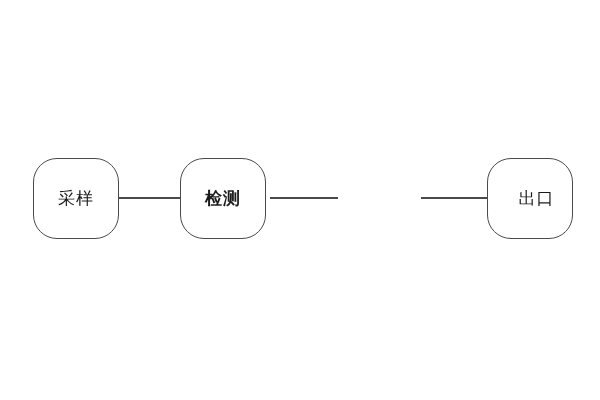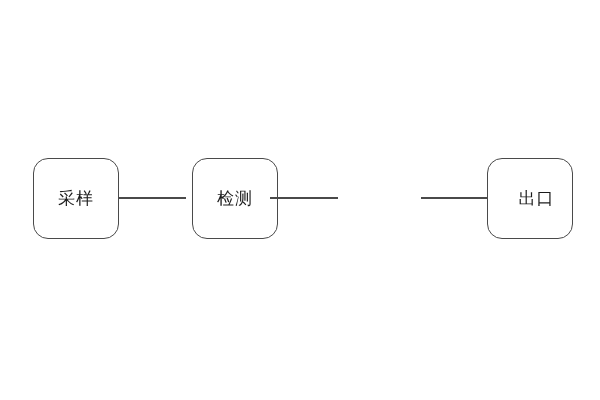--- a/index.html
+++ b/index.html
@@ -17,30 +17,30 @@
     overflow: hidden;
   }
   .flow-node {
     position: absolute;
     top: 158px;
     width: 86px;
     height: 81px;
     box-sizing: border-box;
     background: #ffffff;
     border: 1.5px solid #4a4a4a;
-    border-radius: 15px;
+    border-radius: 24px;
     display: flex;
     align-items: center;
     justify-content: center;
     font-size: 17px;
     color: #1a1a1a;
     letter-spacing: 1px;
   }
   .node-1 { left: 33px; }
-  .node-2 { left: 192px; }
+  .node-2 { left: 180px; font-weight: bold; }
   .node-3 { left: 337px; }
   .node-4 { left: 487px; padding-left: 13px; }
   .connector {
     position: absolute;
     top: 197px;
     height: 2px;
     background: #4a4a4a;
   }
   .conn-1 { left: 118px; width: 68px; }
   .conn-2 { left: 270px; width: 68px; }

